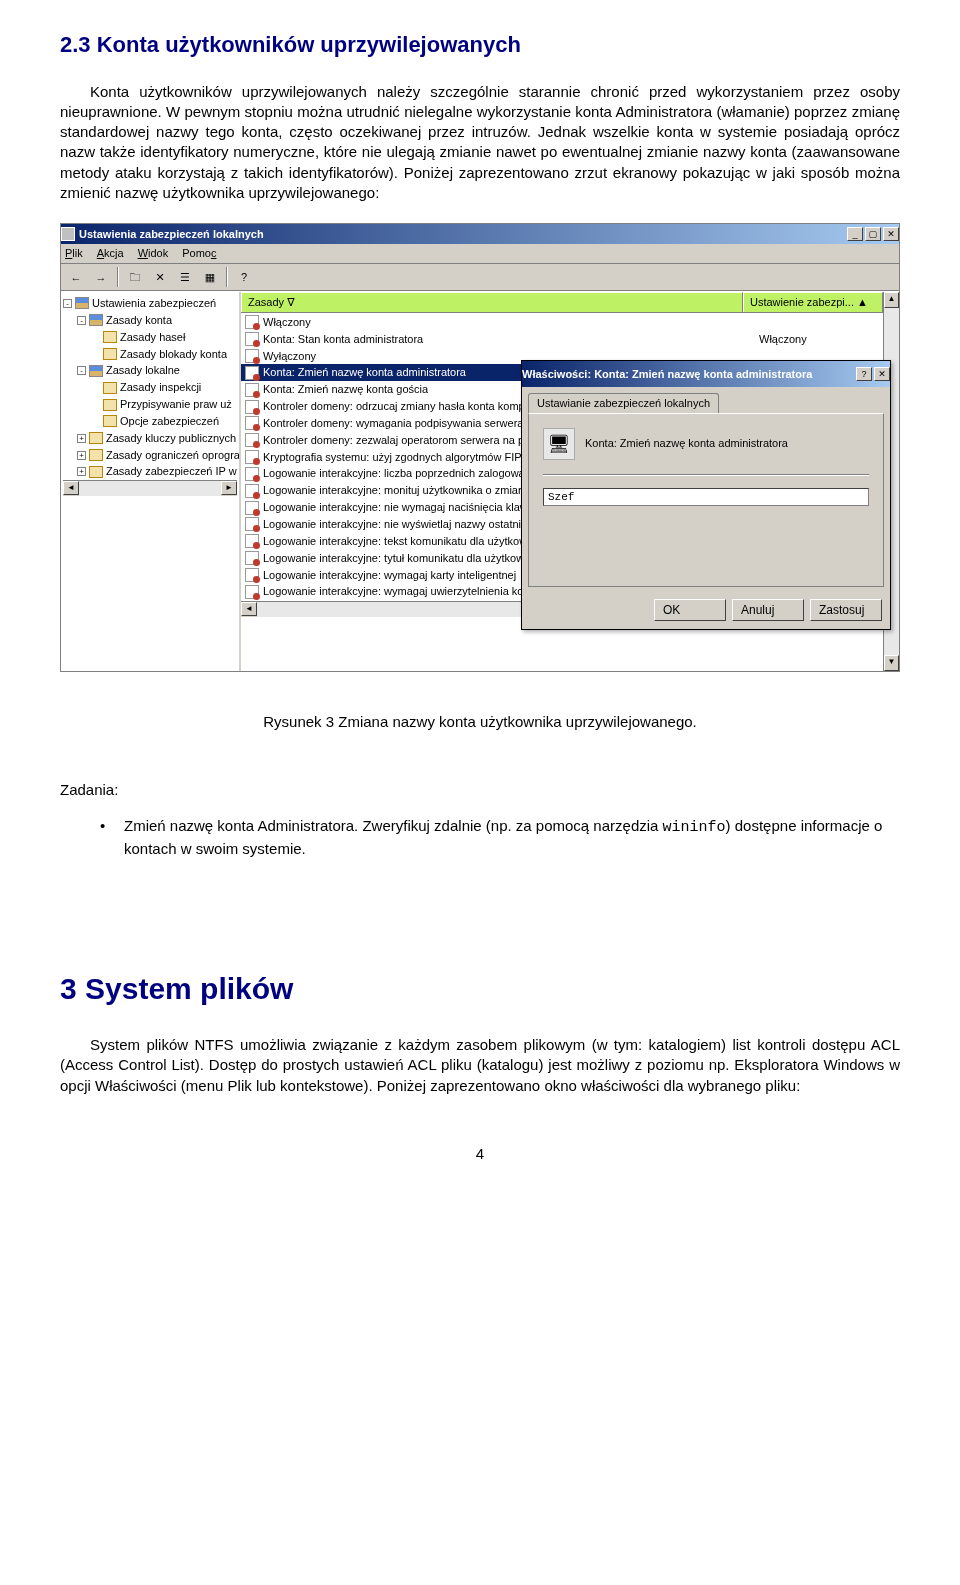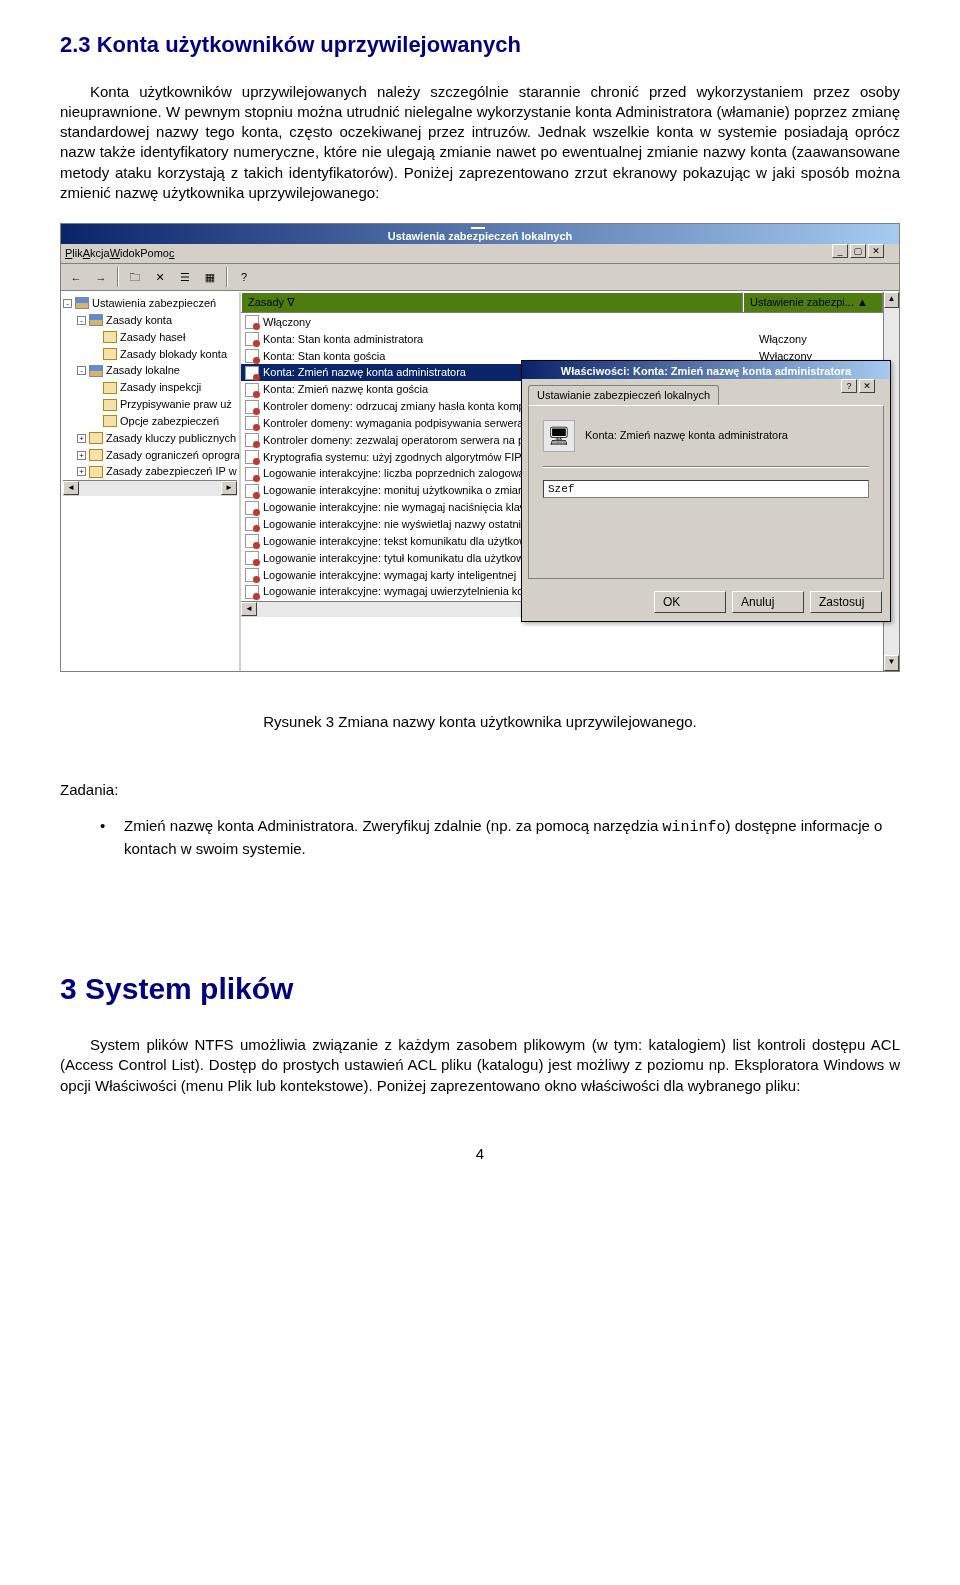--- a/index.html
+++ b/index.html
@@ -72,25 +72,24 @@
     width: 840px;
     font-family: Tahoma, Arial, sans-serif;
     font-size: 11px;
     color: #000;
     border: 1px solid #808080;
     background: #d4d0c8;
   }
   .titlebar {
     background: linear-gradient(to right, #0a246a, #a6caf0);
     color: #fff;
-    padding: 3px 15px;
+    padding: 3px 0;
     display: flex;
     align-items: center;
     height: 20px;
-    flex-direction: column;
   }
   .titlebar .ico {
     width: 14px; height: 14px;
     background: #c0c0c0;
     border: 1px solid #fff;
     margin-right: 4px;
   }
   .titlebar .title-text { font-weight: bold; font-size: 11px; }
   .win-buttons { margin-left: auto; display: flex; gap: 2px; }
   .win-btn {
@@ -100,20 +99,21 @@
     border-right-color: #404040;
     border-bottom-color: #404040;
     font-size: 9px; line-height: 12px;
     text-align: center;
     color: #000;
   }
   .menubar {
     background: #d4d0c8;
     padding: 2px 4px;
     display: flex;
+    gap: 14px;
     border-bottom: 1px solid #808080;
   }
   .menubar span { font-size: 11px; }
   .menubar span u { text-decoration: underline; }
   .toolbar {
     background: #d4d0c8;
     padding: 3px 4px;
     display: flex;
     gap: 3px;
     border-bottom: 1px solid #808080;
@@ -171,21 +171,21 @@
   .icon-folder { background: #f3e2a9; border: 1px solid #b8860b; }
   .icon-folder-open { background: #f3e2a9; border: 1px solid #b8860b; }
   .list-pane {
     flex: 1;
     background: #fff;
     overflow: hidden;
     position: relative;
   }
   .list-header {
     display: flex;
-    background: #4d7c0f;
+    background: #bef264;
     border-bottom: 1px solid #808080;
   }
   .list-header .col {
     padding: 2px 6px;
     font-size: 11px;
     border-right: 1px solid #808080;
     border-top: 1px solid #fff;
     border-left: 1px solid #fff;
   }
   .col-name { flex: 1; }
@@ -224,21 +224,21 @@
   
   .dialog {
     position: absolute;
     right: 8px;
     top: 68px;
     width: 370px;
     background: #d4d0c8;
     border: 1px solid #000;
     box-shadow: 2px 2px 4px rgba(0,0,0,0.3);
   }
-  .dialog .titlebar { height: 18px; }
+  .dialog .titlebar { height: 26px; }
   .tab-strip {
     display: flex;
     padding: 6px 6px 0 6px;
   }
   .tab {
     background: #d4d0c8;
     border: 1px solid #808080;
     border-bottom: none;
     padding: 2px 8px;
     font-size: 11px;
@@ -452,21 +452,20 @@
                 <span class="pol-ico"></span>
                 <span class="pol-val">Włączony</span>
               </div>
               <div class="list-row">
                 <span class="pol-ico"></span>
                 <span class="pol-name">Konta: Stan konta administratora</span>
                 <span class="pol-val">Włączony</span>
               </div>
               <div class="list-row">
                 <span class="pol-ico"></span>
-                <span class="pol-name">Konta: Stan konta gościa</span>
                 <span class="pol-val">Wyłączony</span>
               </div>
               <div class="list-row selected">
                 <span class="pol-ico"></span>
                 <span class="pol-name">Konta: Zmień nazwę konta administratora</span>
                 <span class="pol-val"></span>
               </div>
               <div class="list-row">
                 <span class="pol-ico"></span>
                 <span class="pol-name">Konta: Zmień nazwę konta gościa</span>

